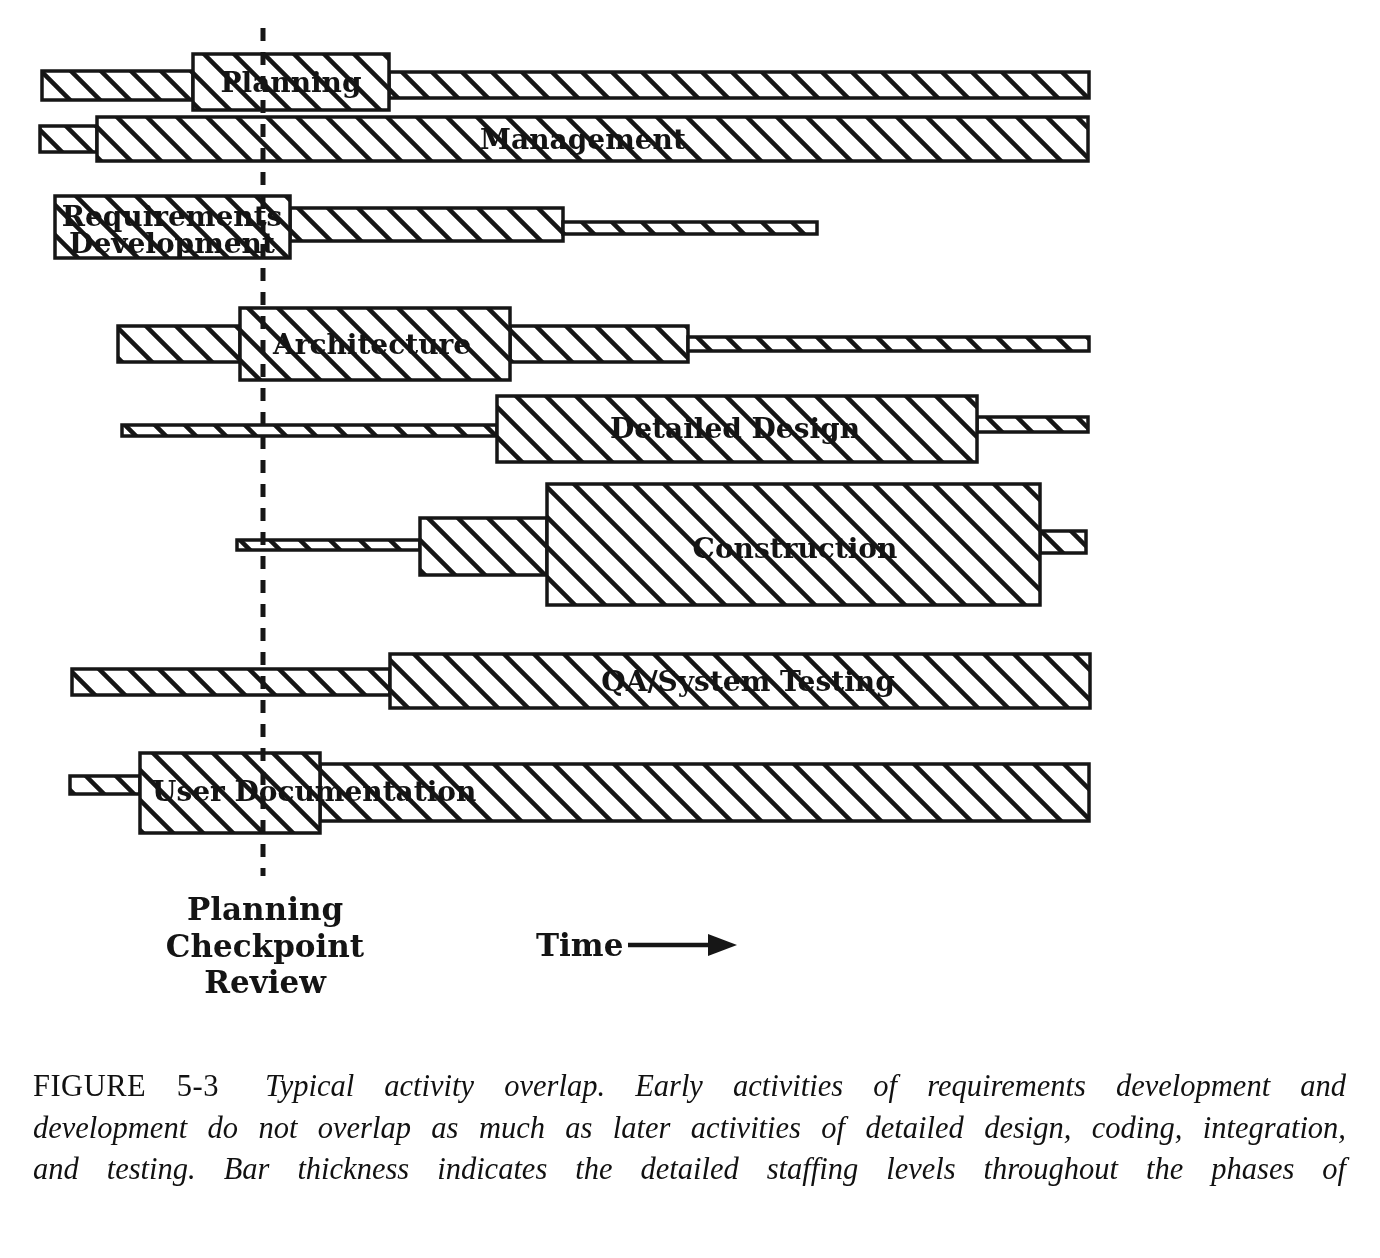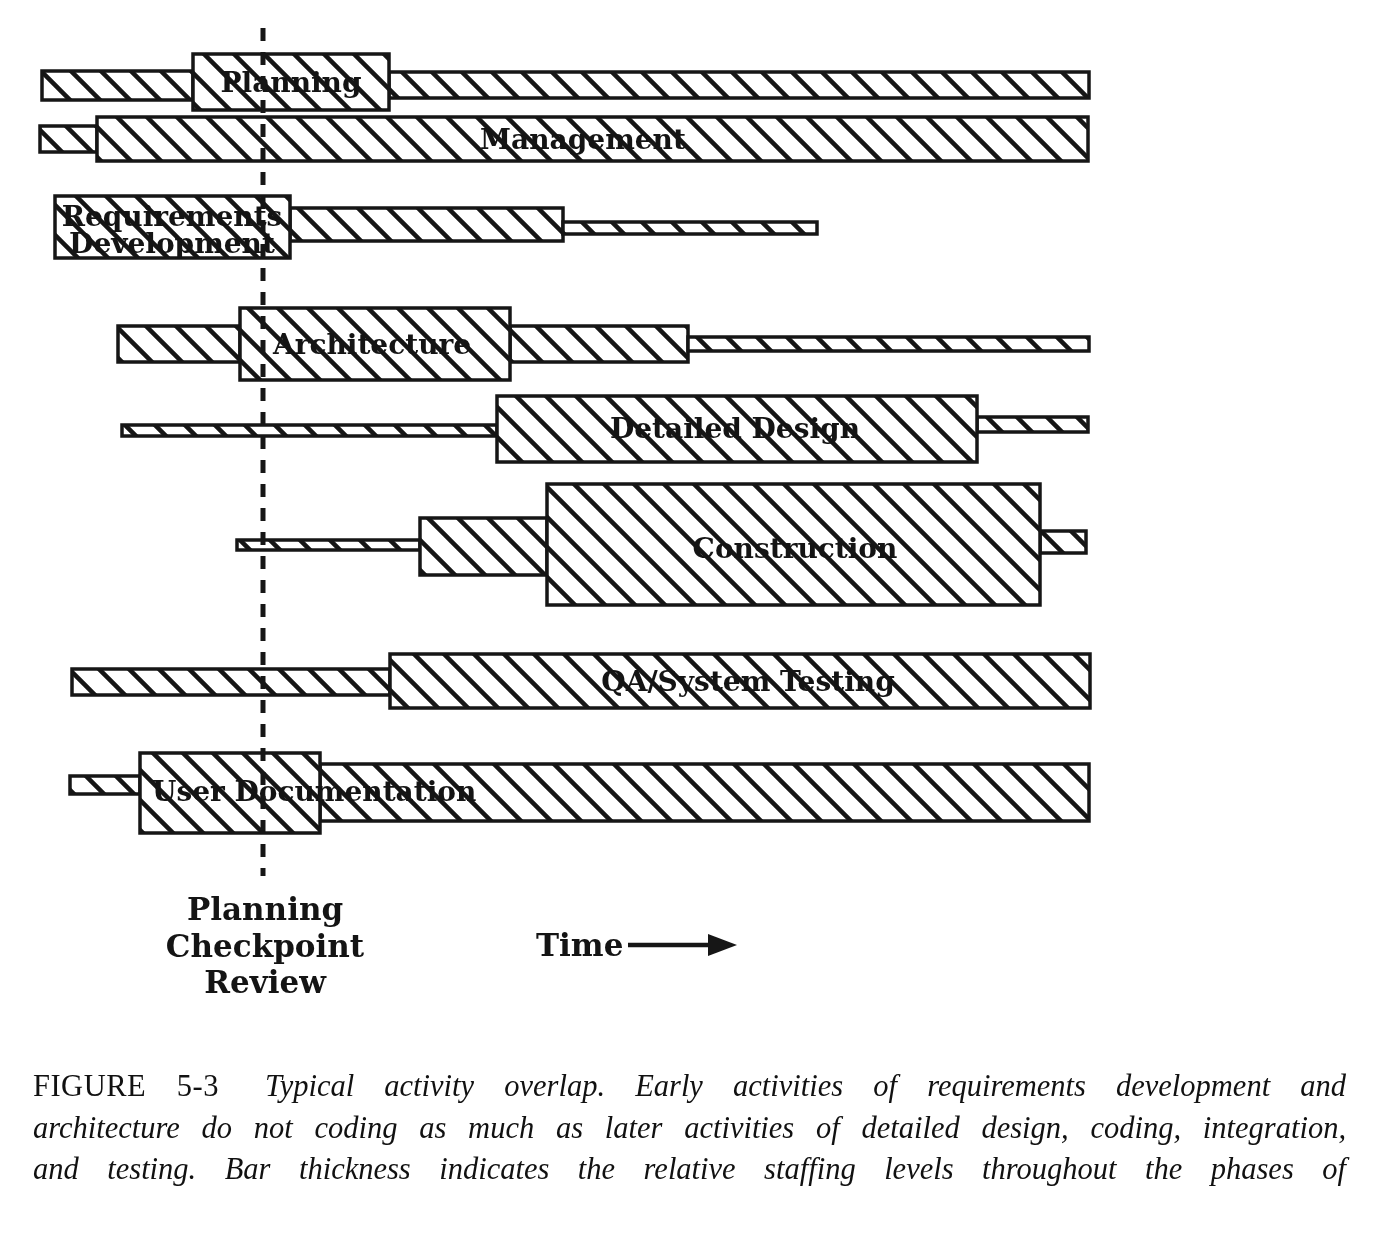--- a/index.html
+++ b/index.html
@@ -133,17 +133,17 @@
       <text class="big-label time-label" x="536" y="956">Time</text>
       <line class="arrow-line" x1="628" y1="945" x2="712" y2="945"></line>
       <polygon class="arrow-head" points="737,945 708,934 708,956"></polygon>
     </g>
   </svg>
 
   <div class="caption">
     <div class="cap-line cap-just">
       <span class="fig-label">FIGURE 5-3</span><span class="cap-italic">Typical activity overlap. Early activities of requirements development and</span>
     </div>
-    <div class="cap-line cap-just cap-italic">architecture do not coding as much as later activities of detailed design, coding, integration,</div>
-    <div class="cap-line cap-just cap-italic">and testing. Bar thickness indicates the relative staffing levels throughout the phases of</div>
+    <div class="cap-line cap-just cap-italic">development do not overlap as much as later activities of detailed design, coding, integration,</div>
+    <div class="cap-line cap-just cap-italic">and testing. Bar thickness indicates the detailed staffing levels throughout the phases of</div>
   </div>
 
 </div>
 
 </body></html>

